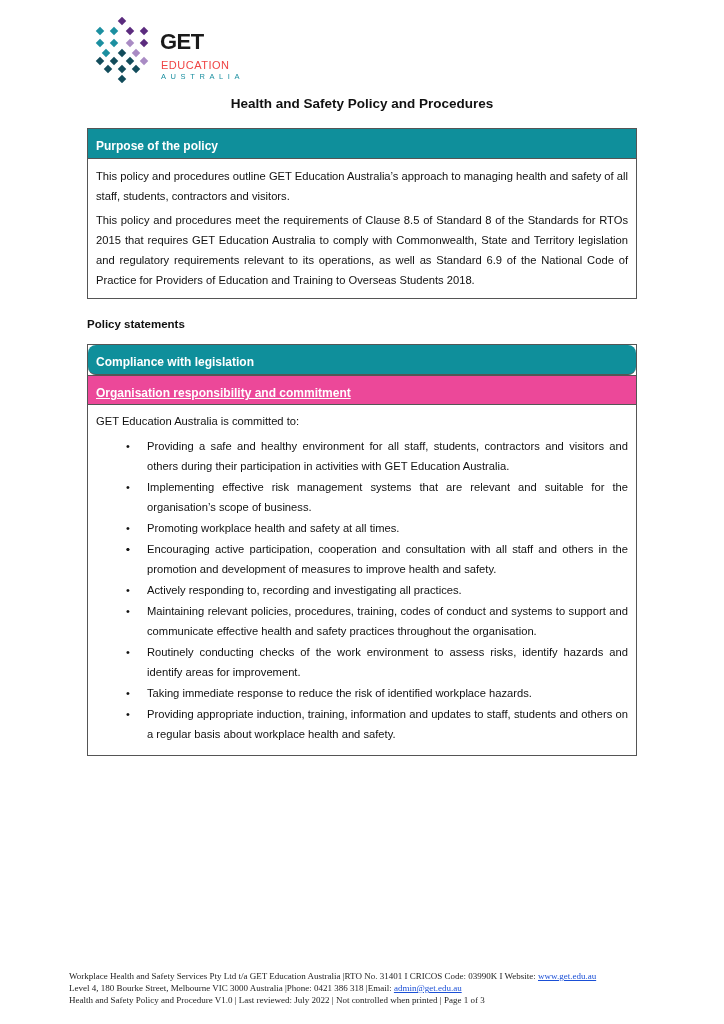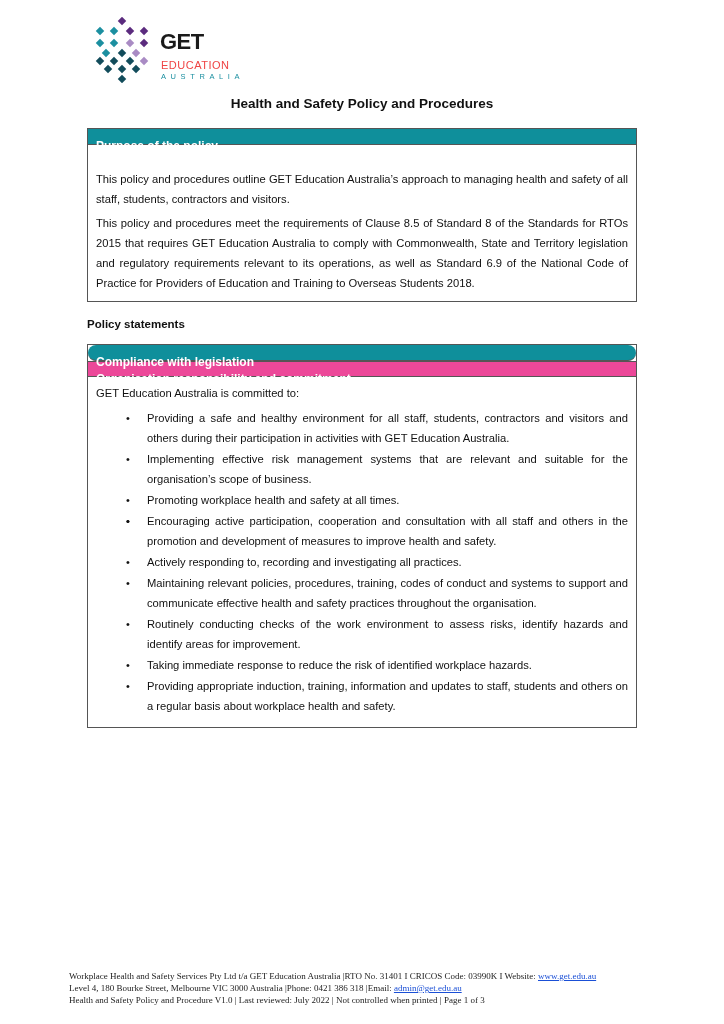--- a/index.html
+++ b/index.html
@@ -8,21 +8,21 @@
 
     .logo { position: absolute; left: 92px; top: 17px; width: 170px; height: 68px; }
     .logo-mark { position: absolute; left: 0; top: 0; width: 64px; height: 66px; }
     .logo-get { position: absolute; left: 68px; top: 8px; font-family: "Liberation Sans", sans-serif; font-weight: bold; font-size: 22px; line-height: 33px; color: #1a1a1a; letter-spacing: -0.5px; }
     .logo-edu { position: absolute; left: 69px; top: 42px; font-size: 11px; line-height: 12px; color: #ef4444; letter-spacing: 0.5px; }
     .logo-aus { position: absolute; left: 69px; top: 56px; font-size: 7.5px; line-height: 8px; color: #1b8fa0; letter-spacing: 4.6px; }
 
     .doc-title { position: absolute; left: 0; width: 724px; top: 96px; text-align: center; font-weight: bold; font-size: 13.5px; color: #111; }
 
     .box { position: absolute; left: 87px; width: 550px; border: 1px solid #555; }
-    .box-head { background: #0f8f9b; color: #ffffff; font-weight: bold; font-size: 12px; height: 16px; line-height: 34px; padding-left: 8px; border-bottom: 1px solid #555; }
+    .box-head { background: #0f8f9b; color: #ffffff; font-weight: bold; font-size: 12px; height: 30px; line-height: 34px; padding-left: 8px; border-bottom: 1px solid #555; }
     .box-body { padding: 6px 8px 6px 8px; font-size: 11.2px; line-height: 20px; text-align: justify; }
     .box-body p { margin-bottom: 4px; }
     .box-body p:last-child { margin-bottom: 0; }
 
     .section-label { position: absolute; left: 87px; top: 318px; font-weight: bold; font-size: 11.5px; }
 
     ul.bullets { list-style: none; margin-top: 5px; }
     ul.bullets li { position: relative; padding-left: 51px; padding-right: 0; margin-bottom: 1px; line-height: 20px; }
     ul.bullets li .dot { position: absolute; left: 30px; top: 0; font-size: 11px; }
 
@@ -59,21 +59,21 @@
   </svg>
   <div class="logo-get">GET</div>
   <div class="logo-edu">EDUCATION</div>
   <div class="logo-aus">AUSTRALIA</div>
 </div>
 
 <div class="doc-title">Health and Safety Policy and Procedures</div>
 
 <div class="box" style="top:128px;">
   <div class="box-head" style="background: rgb(15, 143, 155);">Purpose of the policy</div>
-  <div class="box-body" style="padding-top:24px; padding-bottom:8px;">
+  <div class="box-body" style="padding-top:7px; padding-bottom:8px;">
     <p>This policy and procedures outline GET Education Australia’s approach to managing health and safety of all staff, students, contractors and visitors.</p>
     <p>This policy and procedures meet the requirements of Clause 8.5 of Standard 8 of the Standards for RTOs 2015 that requires GET Education Australia to comply with Commonwealth, State and Territory legislation and regulatory requirements relevant to its operations, as well as Standard 6.9 of the National Code of Practice for Providers of Education and Training to Overseas Students 2018.</p>
   </div>
 </div>
 
 <div class="section-label">Policy statements</div>
 
 <div class="box" style="top:344px;">
   <div class="box-head" style="background: rgb(15, 143, 155); border-radius: 8px;">Compliance with legislation</div>
   <div class="box-head" style="border-top: 1px solid rgb(85, 85, 85); background: #ec4899; text-decoration: underline;">Organisation responsibility and commitment</div>

